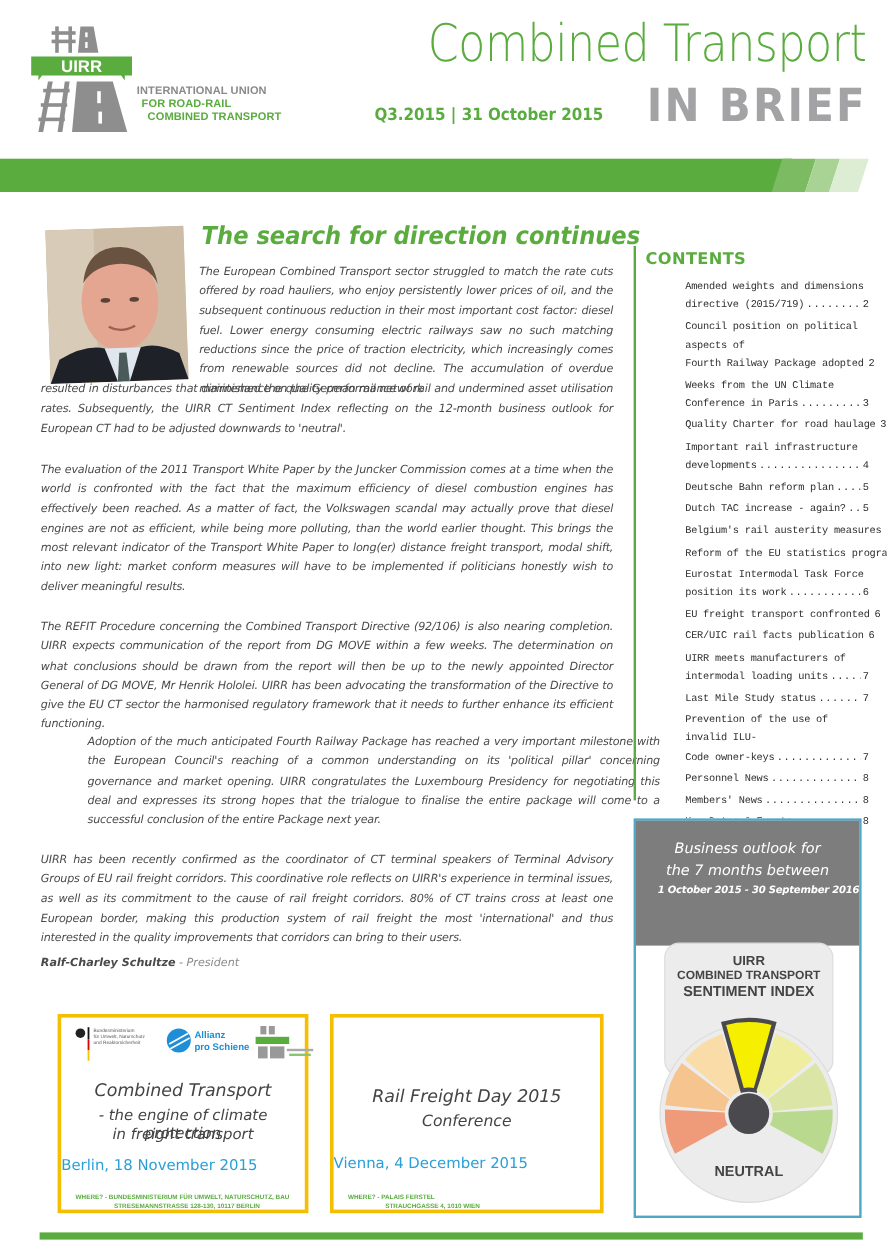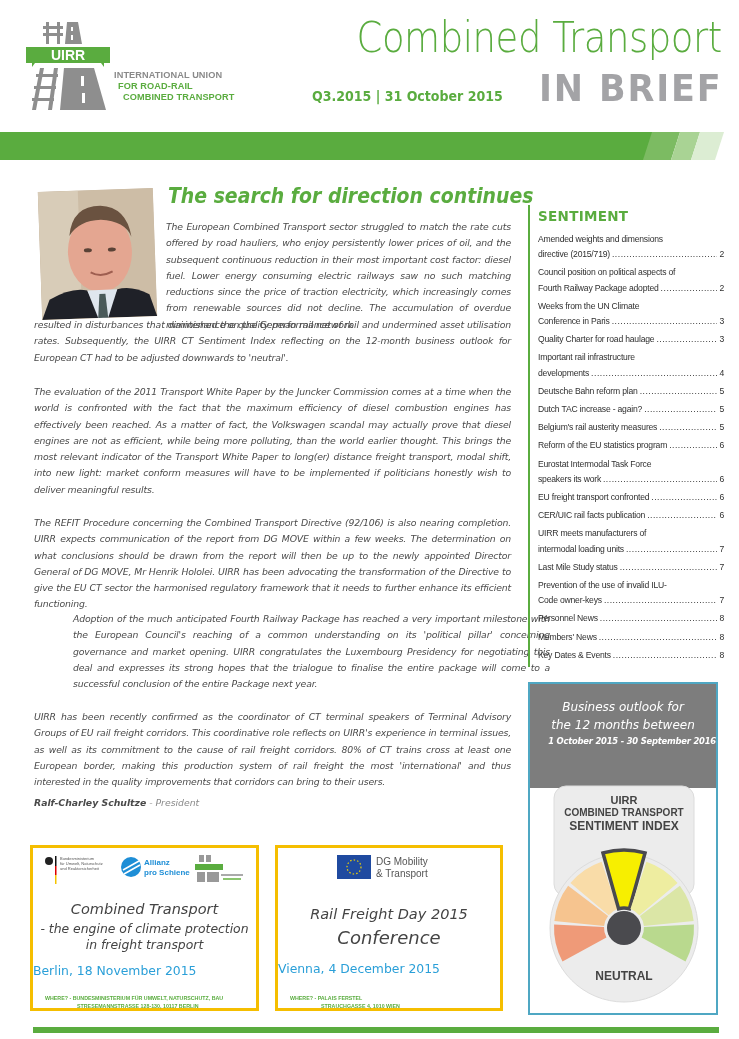--- a/index.html
+++ b/index.html
@@ -30,38 +30,38 @@
   .p2 { left: 34px; top: 384px; width: 477px; }
   .p3 { left: 34px; top: 515px; width: 477px; }
   .p4 { left: 34px; top: 611px; width: 477px; margin-left: 39px; }
   .p5 { left: 34px; top: 709px; width: 477px; }
   .signature { position: absolute; left: 34px; top: 797px; font-family: "DejaVu Sans", sans-serif; font-style: italic; font-size: 9.3px; color: #8a8a8a; }
   .signature b { color: #4a4a4a; }
 
   
   .contents { position: absolute; left: 528px; top: 205px; width: 196px; height: 462px; border-left: 2px solid #5aac3f; padding-left: 8px; }
   .contents-title { font-family: "DejaVu Sans", sans-serif; font-weight: bold; font-size: 13.5px; color: #5aac3f; margin-top: 3px; margin-bottom: 8px; letter-spacing: 0.3px; }
-  .toc-item { display: block; font-family: Liberation Sans, sans-serif; font-size: 8.6px; line-height: 15.2px; color: #2f2f2f; margin-bottom: 3px; text-decoration: none; letter-spacing: -0.2px; }
+  .toc-item { display: block; font-family: Liberation Mono, monospace; font-size: 8.6px; line-height: 15.2px; color: #2f2f2f; margin-bottom: 3px; text-decoration: none; letter-spacing: -0.2px; margin-left: 33px; }
   .toc-row { display: flex; align-items: baseline; }
   .toc-row .lbl { white-space: nowrap; }
   .toc-row .dots { flex: 1; overflow: hidden; white-space: nowrap; margin: 0 2px; color: #2f2f2f; }
   .toc-row .dots::before { content: "...................................................................................................."; letter-spacing: 0.5px; }
   .toc-row .pg { white-space: nowrap; }
 
   
   .outlook { position: absolute; left: 528px; top: 682px; width: 190px; height: 333px; border: 2px solid #4fa7c3; background: #fff; }
   .outlook-head { height: 104px; background: #7d7d7d; color: #fff; text-align: center; font-family: "DejaVu Sans", sans-serif; font-style: italic; padding-top: 14px; }
   .outlook-head .t1 { font-size: 12px; line-height: 18px; font-weight: normal; }
   .outlook-head .t2 { font-size: 8.4px; font-weight: bold; line-height: 14px; letter-spacing: -0.2px; text-align: right; }
   .gauge { position: absolute; left: 10px; top: 96px; width: 168px; height: 224px; }
   .gauge-label { font-family: "Liberation Sans", sans-serif; font-weight: bold; fill: #444; }
 
   
   .event { position: absolute; top: 845px; height: 166px; border: 3px solid #f5be00; background: #fff; }
-  .ev1 { left: 30px; width: 229px; }
+  .ev1 { left: 48px; width: 209px; }
   .ev2 { left: 275px; width: 228px; }
   .ev-logos { position: absolute; left: 6px; top: 4px; right: 6px; height: 36px; }
   .ev-title { position: absolute; left: 0; right: 0; text-align: center; font-family: "DejaVu Sans", sans-serif; font-style: italic; color: #444; }
   .ev-date { position: absolute; left: 0; right: 0; text-align: left; font-family: "DejaVu Sans", sans-serif; color: #2a9fd8; font-size: 12.4px; }
   .ev-where { position: absolute; font-family: "Liberation Sans", sans-serif; font-weight: bold; font-size: 5.3px; color: #5aac3f; line-height: 8px; white-space: nowrap; }
 
   .footer-bar { position: absolute; left: 33px; top: 1027px; width: 686px; height: 6px; background: #5aac3f; }
 </style>
 </head>
 <body>
@@ -133,21 +133,21 @@
 
 <p class="para p1a">The European Combined Transport sector struggled to match the rate cuts offered by road hauliers, who enjoy persistently lower prices of oil, and the subsequent continuous reduction in their most important cost factor: diesel fuel.  Lower energy consuming electric railways saw no such matching reductions since the price of traction electricity, which increasingly comes from renewable sources did not decline.  The accumulation of overdue maintenance on the German rail network</p>
 <p class="para p1b">resulted in disturbances that diminished the quality performance of rail and undermined asset utilisation rates.  Subsequently, the UIRR CT Sentiment Index reflecting on the 12-month business outlook for European CT had to be adjusted downwards to 'neutral'.</p>
 <p class="para p2">The evaluation of the 2011 Transport White Paper by the Juncker Commission comes at a time when the world is confronted with the fact that the maximum efficiency of diesel combustion engines has effectively been reached.  As a matter of fact, the Volkswagen scandal may actually prove that diesel engines are not as efficient, while being more polluting, than the world earlier thought. This brings the most relevant indicator of the Transport White Paper to long(er) distance freight transport, modal shift, into new light: market conform measures will have to be implemented if politicians honestly wish to deliver meaningful results.</p>
 <p class="para p3">The REFIT Procedure concerning the Combined Transport Directive (92/106) is also nearing completion.  UIRR expects communication of the report from DG MOVE within a few weeks.  The determination on what conclusions should be drawn from the report will then be up to the newly appointed Director General of DG MOVE, Mr Henrik Hololei.  UIRR has been advocating the transformation of the Directive to give the EU CT sector the harmonised regulatory framework that it needs to further enhance its efficient functioning.</p>
 <p class="para p4">Adoption of the much anticipated Fourth Railway Package has reached a very important milestone with the European Council's reaching of a common understanding on its 'political pillar' concerning governance and market opening.  UIRR congratulates the Luxembourg Presidency for negotiating this deal and expresses its strong hopes that the trialogue to finalise the entire package will come to a successful conclusion of the entire Package next year.</p>
 <p class="para p5">UIRR has been recently confirmed as the coordinator of CT terminal speakers of Terminal Advisory Groups of EU rail freight corridors. This coordinative role reflects on UIRR's experience in terminal issues, as well as its commitment to the cause of rail freight corridors.  80% of CT trains cross at least one European border, making this production system of rail freight the most 'international' and thus interested in the quality improvements that corridors can bring to their users.</p>
 <div class="signature"><b>Ralf-Charley Schultze</b><span> - President</span></div>
 
 <nav class="contents">
-  <div class="contents-title">SENTIMENT</div>
+  <div class="contents-title">CONTENTS</div>
   <div id="toc-list">
       <a class="toc-item">
         <div>Amended weights and dimensions</div>
         <div class="toc-row">
           <span class="lbl">directive (2015/719)</span>
           <span class="dots"></span>
           <span class="pg">2</span>
         </div>
       </a>
       <a class="toc-item">
@@ -205,21 +205,21 @@
       <a class="toc-item">
         <div class="toc-row">
           <span class="lbl">Reform of the EU statistics program</span>
           <span class="dots"></span>
           <span class="pg">6</span>
         </div>
       </a>
       <a class="toc-item">
         <div>Eurostat Intermodal Task Force</div>
         <div class="toc-row">
-          <span class="lbl">speakers its work</span>
+          <span class="lbl">position its work</span>
           <span class="dots"></span>
           <span class="pg">6</span>
         </div>
       </a>
       <a class="toc-item">
         <div class="toc-row">
           <span class="lbl">EU freight transport confronted</span>
           <span class="dots"></span>
           <span class="pg">6</span>
         </div>
@@ -274,21 +274,21 @@
           <span class="dots"></span>
           <span class="pg">8</span>
         </div>
       </a>
     </div>
 </nav>
 
 <div class="outlook">
   <div class="outlook-head">
     <div class="t1">Business outlook for</div>
-    <div class="t1">the 12 months between</div>
+    <div class="t1">the 7 months between</div>
     <div class="t2">1 October 2015 - 30 September 2016</div>
   </div>
   <svg class="gauge" viewBox="0 0 168 224">
     <rect x="14" y="6" width="140" height="110" rx="12" fill="#ececec" stroke="#dcdcdc"></rect>
     <circle cx="84" cy="148" r="74" fill="#ececec" stroke="#dcdcdc"></circle>
     <text class="gauge-label" x="84" y="24" text-anchor="middle" font-size="11">UIRR</text>
     <text class="gauge-label" x="84" y="36" text-anchor="middle" font-size="10">COMBINED TRANSPORT</text>
     <text class="gauge-label" x="84" y="50" text-anchor="middle" font-size="12">SENTIMENT INDEX</text>
     <g id="gauge-segments">
         <path d="M66.4236577467607,157.54317520519217 L22.482802113662423,181.40111321817258 A70,70 0 0 1 14.082719970027725,144.59794867610142 L64.02363427715078,147.027985336029 A20,20 0 0 0 66.4236577467607,157.54317520519217Z" fill="#ef9a78"></path>
@@ -335,30 +335,20 @@
   </div>
   <div class="ev-title" style="top:53px;font-size:14.5px;">Combined Transport</div>
   <div class="ev-title" style="top:73px;font-size:12.4px;">- the engine of climate protection</div>
   <div class="ev-title" style="top:89px;font-size:12.4px;">in freight transport</div>
   <div class="ev-date" style="top:115px;">Berlin, 18 November 2015</div>
   <div class="ev-where" style="left:12px;top:146px;">WHERE?  - BUNDESMINISTERIUM FÜR UMWELT, NATURSCHUTZ, BAU</div>
   <div class="ev-where" style="left:44px;top:154px;">STRESEMANNSTRASSE 128-130, 10117 BERLIN</div>
 </div>
 
 <div class="event ev2">
-  <div class="ev-logos">
-    <svg width="215" height="36" viewBox="0 0 215 36">
-      <g>
-        <rect x="53" y="3" width="34" height="24" fill="#1f4aa0"></rect>
-        <circle cx="70" cy="15" r="7" fill="none" stroke="#f5d400" stroke-width="1.2" stroke-dasharray="1.5 2.1"></circle>
-      </g>
-      <text x="92" y="13" font-size="10" fill="#555" font-family="Liberation Sans, sans-serif">DG Mobility</text>
-      <text x="92" y="25" font-size="10" fill="#555" font-family="Liberation Sans, sans-serif">&amp; Transport</text>
-    </svg>
-  </div>
   <div class="ev-title" style="top:58px;font-size:14.5px;">Rail Freight Day 2015</div>
-  <div class="ev-title" style="top:79px;font-size:18px;">Conference</div>
+  <div class="ev-title" style="top:79px;font-size:13px;">Conference</div>
   <div class="ev-date" style="top:113px;">Vienna, 4 December 2015</div>
   <div class="ev-where" style="left:12px;top:146px;">WHERE?  - PALAIS FERSTEL</div>
   <div class="ev-where" style="left:43px;top:154px;">STRAUCHGASSE 4, 1010 WIEN</div>
 </div>
 
 <div class="footer-bar"></div>
 
 </body></html>

